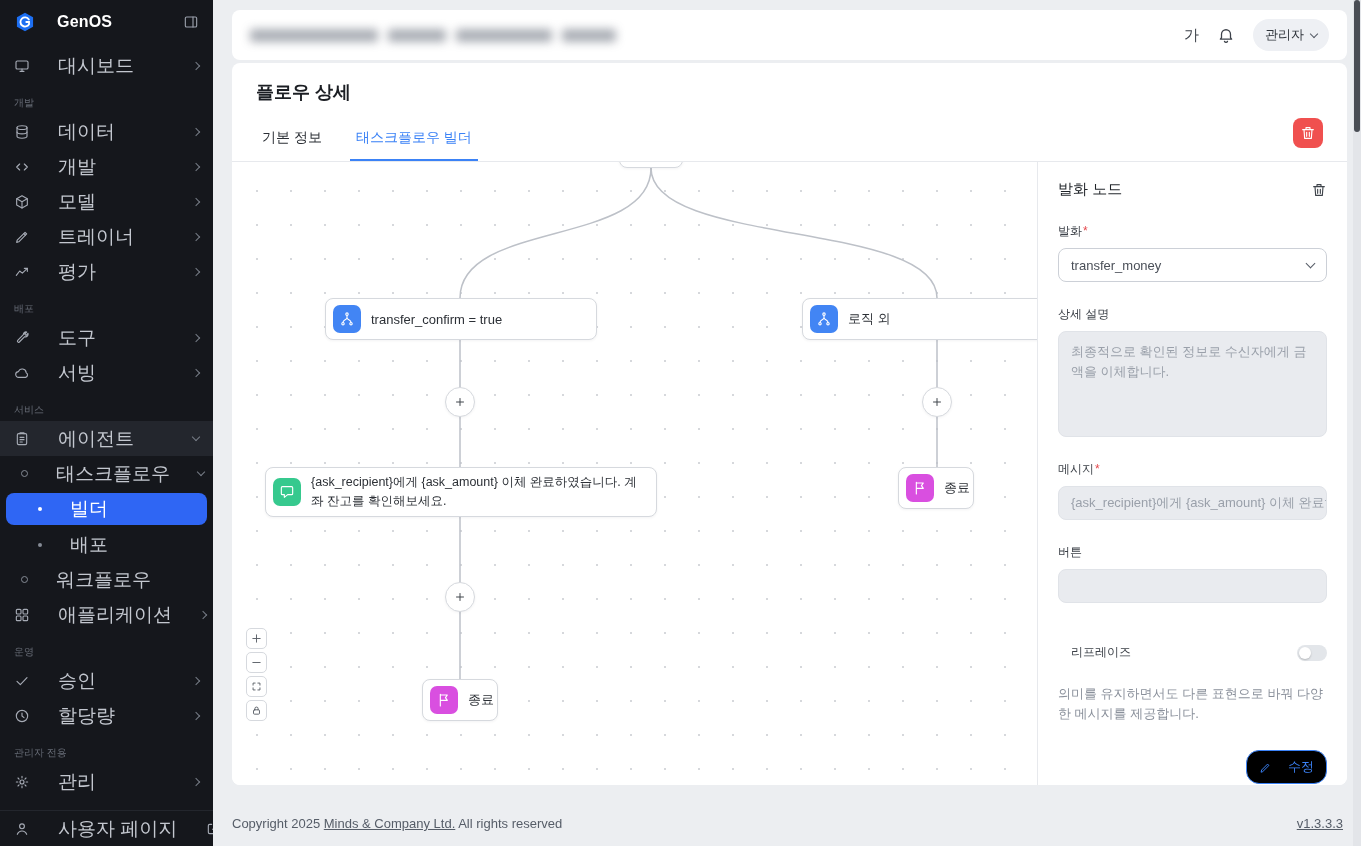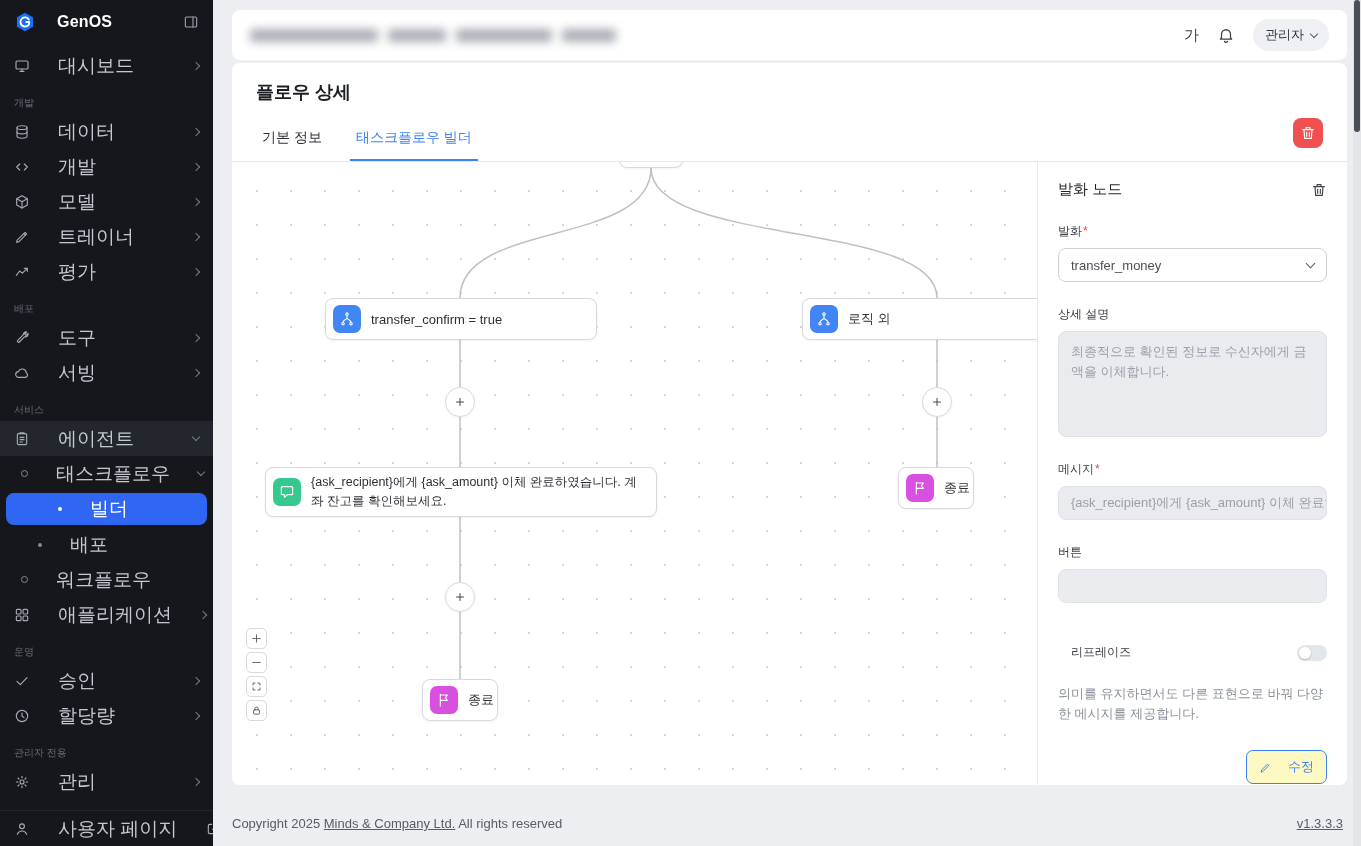--- a/index.html
+++ b/index.html
@@ -18,21 +18,21 @@
 .s-ic{display:flex;color:#a6abb5}
 .s-ic svg{width:16px;height:16px;fill:none;stroke:currentColor;stroke-width:1.7;stroke-linecap:round;stroke-linejoin:round}
 .s-lb{white-space:nowrap}
 .s-ch{margin-left:auto;display:flex}
 .chevR{width:6px;height:6px;border-right:1.5px solid #777d87;border-bottom:1.5px solid #777d87;transform:rotate(-45deg)}
 .chevD{width:6px;height:6px;border-right:1.5px solid #777d87;border-bottom:1.5px solid #777d87;transform:rotate(45deg);margin-top:-3px}
 .s-sec{padding:13px 14px 4px;font-size:10px;color:#666b75}
 .agent-row{background:#23262d}
 .sub1{padding-left:21px}
 .sub2{padding-left:38px}
-.sel{background:#2f66f4;border-radius:8px;margin:2px 6px;height:32px;padding-left:52px;color:#fff}
+.sel{background:#2f66f4;border-radius:8px;margin:2px 6px;height:32px;padding-left:32px;color:#fff}
 .ring{width:7px;height:7px;border:1.4px solid #858b95;border-radius:50%;flex-shrink:0}
 .dot{width:4px;height:4px;border-radius:50%;background:#858b95;flex-shrink:0}
 .sel .dot{background:#fff}
 .sb-bottom{margin-top:auto;border-top:1px solid #23262d;flex-shrink:0}
 
 
 .main{flex:1;min-width:0;display:flex;flex-direction:column}
 .topbar{margin:10px 6px 0 19px;height:50px;background:#fff;border-radius:8px;display:flex;align-items:center;padding:0 18px;gap:18px;flex-shrink:0}
 .blur-wrap{display:flex;gap:10px;align-items:center;filter:blur(5px);opacity:.7}
 .blob{height:13px;border-radius:3px;background:#868c96;display:inline-block}
@@ -79,21 +79,21 @@
 .p-select{height:34px;border:1px solid #ccd0d7;border-radius:8px;background:#fff;display:flex;align-items:center;justify-content:space-between;padding:0 12px;font-size:13px;color:#4a4f58;cursor:pointer}
 .chevDk{width:7px;height:7px;border-right:1.6px solid #565c66;border-bottom:1.6px solid #565c66;transform:rotate(45deg);margin-top:-4px}
 .p-area{height:106px;background:#e9ebef;border:1px solid #e0e3e8;border-radius:8px;padding:10px 12px;font-size:13px;line-height:1.5;color:#9aa0aa;overflow:hidden}
 .p-input{height:34px;background:#e9ebef;border:1px solid #e0e3e8;border-radius:8px;display:flex;align-items:center;padding:0 12px;font-size:13px;color:#9aa0aa;white-space:nowrap;overflow:hidden}
 .p-row{display:flex;align-items:center;justify-content:space-between;margin-top:28px}
 .p-row .p-label{margin:13px}
 .tgl{width:30px;height:16px;border-radius:9px;background:#e3e6ea;position:relative;cursor:pointer;border:0}
 .tgl::after{content:"";position:absolute;left:2px;top:2px;width:12px;height:12px;border-radius:50%;background:#fff;box-shadow:0 1px 2px rgba(0,0,0,.2)}
 .p-help{margin-top:10px;font-size:13px;line-height:1.55;color:#8a909b}
 .p-editwrap{margin-top:26px;display:flex;justify-content:flex-end}
-.p-edit{display:flex;align-items:center;gap:16px;padding:7px 12px;background:#fef9c3;border:1px solid #3b82f6;border-radius:7px;color:#3b82f6;font-size:13px;cursor:pointer;font-family:inherit}
+.p-edit{display:flex;align-items:center;gap:16px;padding:7px 12px;background:#000000;border:1px solid #3b82f6;border-radius:13px;color:#3b82f6;font-size:13px;cursor:pointer;font-family:inherit}
 .p-edit svg{width:13px;height:13px;fill:none;stroke:#3b82f6;stroke-width:1.8;stroke-linecap:round;stroke-linejoin:round}
 
 
 .foot{height:61px;display:flex;align-items:center;justify-content:space-between;padding:16px 10px 0 19px;font-size:13px;color:#565d68;flex-shrink:0}
 .foot a{color:inherit}
 .ver{color:#343a42}
 .sbar{width:8px;background:#e3e5e9;flex-shrink:0;position:relative}
 .sbar-thumb{position:absolute;top:0;left:1px;width:6px;height:132px;border-radius:3px;background:#4a4e55;cursor:pointer}
 </style>
 </head>

